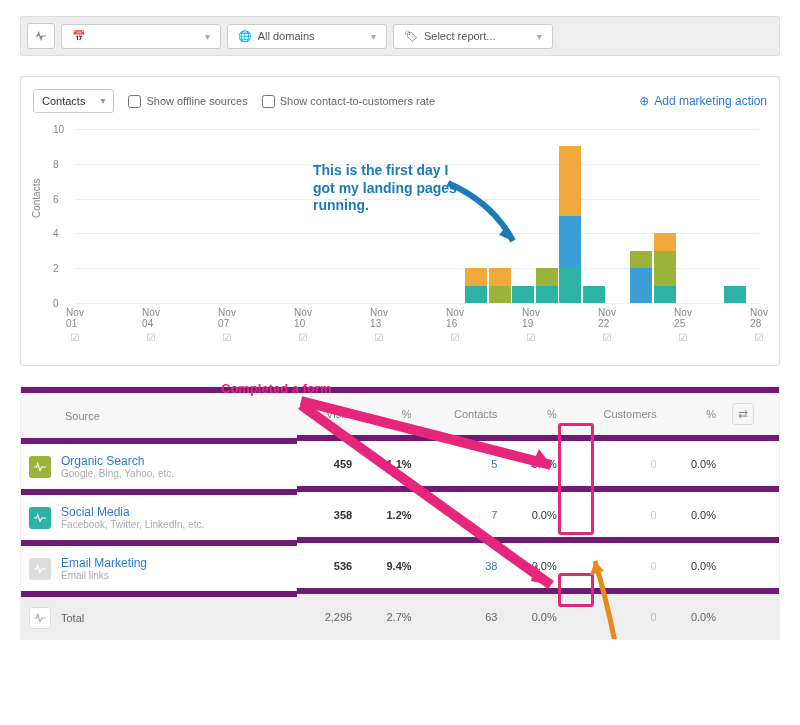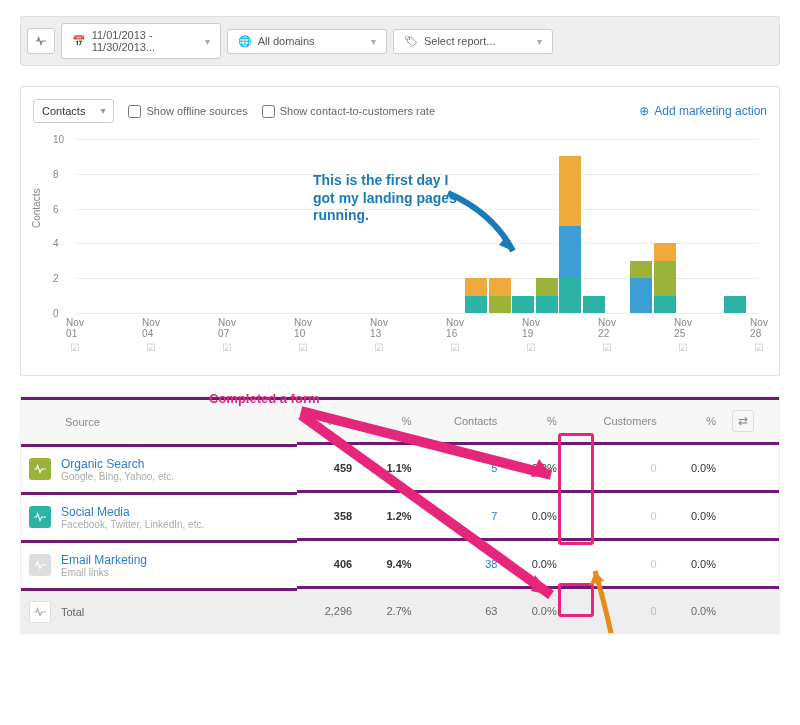--- a/index.html
+++ b/index.html
@@ -23,21 +23,21 @@
   .grid-line{position:absolute;left:0;right:0;border-top:1px solid #eee}
   .ytick{position:absolute;left:-22px;font-size:10px;color:#888;transform:translateY(-50%)}
   .bar-col{position:absolute;bottom:0;width:22px;display:flex;flex-direction:column-reverse}
   .seg{width:100%}
   .xaxis{position:absolute;left:42px;right:8px;bottom:10px;display:flex;justify-content:space-between;font-size:10px;color:#888}
   .xaxis span{display:flex;flex-direction:column;align-items:center;gap:3px;width:0}
   .xaxis span::after{content:"☑";color:#bbb;font-size:10px}
   .annot{position:absolute;color:#1a7bb9;font-weight:bold;font-size:14px;line-height:1.25}
   .table{margin-top:20px;border:1px solid #eee;position:relative}
   table{width:100%;border-collapse:collapse}
-  th,td{padding:10px 8px;text-align:right;font-size:11px;border-top:3px solid #701a75}
+  th,td{padding:10px 8px;text-align:right;font-size:11px;border-top:6px solid #701a75}
   th{color:#888;font-weight:400;background:#f7f7f7}
   th:first-child,td.src{text-align:left}
   td.src{display:flex;align-items:center;gap:10px}
   .sq{width:22px;height:22px;border-radius:3px;display:flex;align-items:center;justify-content:center}
   .sq svg{width:14px;height:14px;fill:#fff}
   .src-main{color:#2e7bd6;font-size:12px}
   .src-sub{color:#aaa;font-size:10px}
   .link{color:#2e7bd6}
   tr.total td{background:#eee;font-weight:500;color:#666}
   .annot2{position:absolute;font-weight:bold;font-size:13px}
@@ -53,21 +53,20 @@
 <div class="page">
 
   <div class="toolbar">
     <div class="pulse">
         <svg viewBox="0 0 24 24" width="14" height="14">
           <path fill="#888" d="M3 12h3l2-6 4 12 2-6h7" stroke="#888" stroke-width="2"></path>
         </svg>
       </div>
     <div class="tb-btn" style="width:160px">
       <span>📅</span>
-      <span>11/01/2013 - 11/30/2013...</span>
       <span class="chev">▾</span>
     </div>
     <div class="tb-btn" style="width:160px">
       <span>🌐</span>
       <span>All domains</span>
       <span class="chev">▾</span>
     </div>
     <div class="tb-btn" style="width:160px">
       <span>🏷</span>
       <span>Select report...</span>
@@ -157,21 +156,21 @@
         </div>
       <div class="annot" style="left:280px;top:39px;width:150px">This is the first day I got my landing pages running.</div>
       <svg class="overlay" style="left:0;top:0;width:100%;height:100%">
           <path d="M 415 60 Q 460 80 480 118" stroke="#1a7bb9" stroke-width="6" fill="none"></path>
           <path d="M 480 118 l -14 -6 l 8 -10 z" fill="#1a7bb9"></path>
         </svg>
     </div>
   </div>
 
   <div class="table">
-    <div class="annot2 pink" style="left:188px;top:-6px">
+    <div class="annot2 pink" style="left:200px;top:-6px">
       <span>Completed a form</span>
     </div>
     <table>
       <thead>
           <tr id="thead-row">
             <th style="text-align: left; padding-left: 44px;">Source</th>
             <th>Visits</th>
             <th>%</th>
             <th>Contacts</th>
             <th>%</th>
@@ -228,21 +227,21 @@
               <div class="sq" style="background:#ddd">
                 <svg viewBox="0 0 24 24">
                   <path d="M2 12h4l2-6 4 12 3-6h7" stroke="#fff" stroke-width="2" fill="none"></path>
                 </svg>
               </div>
               <div>
                 <div class="src-main">Email Marketing</div>
                 <div class="src-sub">Email links</div>
               </div>
             </td>
-            <td><b>406</b></td>
+            <td><b>536</b></td>
             <td><b>9.4%</b></td>
             <td class="link">38</td>
             <td>0.0%</td>
             <td style="color:#ccc">0</td>
             <td>0.0%</td>
             <td></td>
           </tr>
           <tr class="total">
             <td class="src">
               <div class="sq" style="background:#fff;border:1px solid #ddd">

